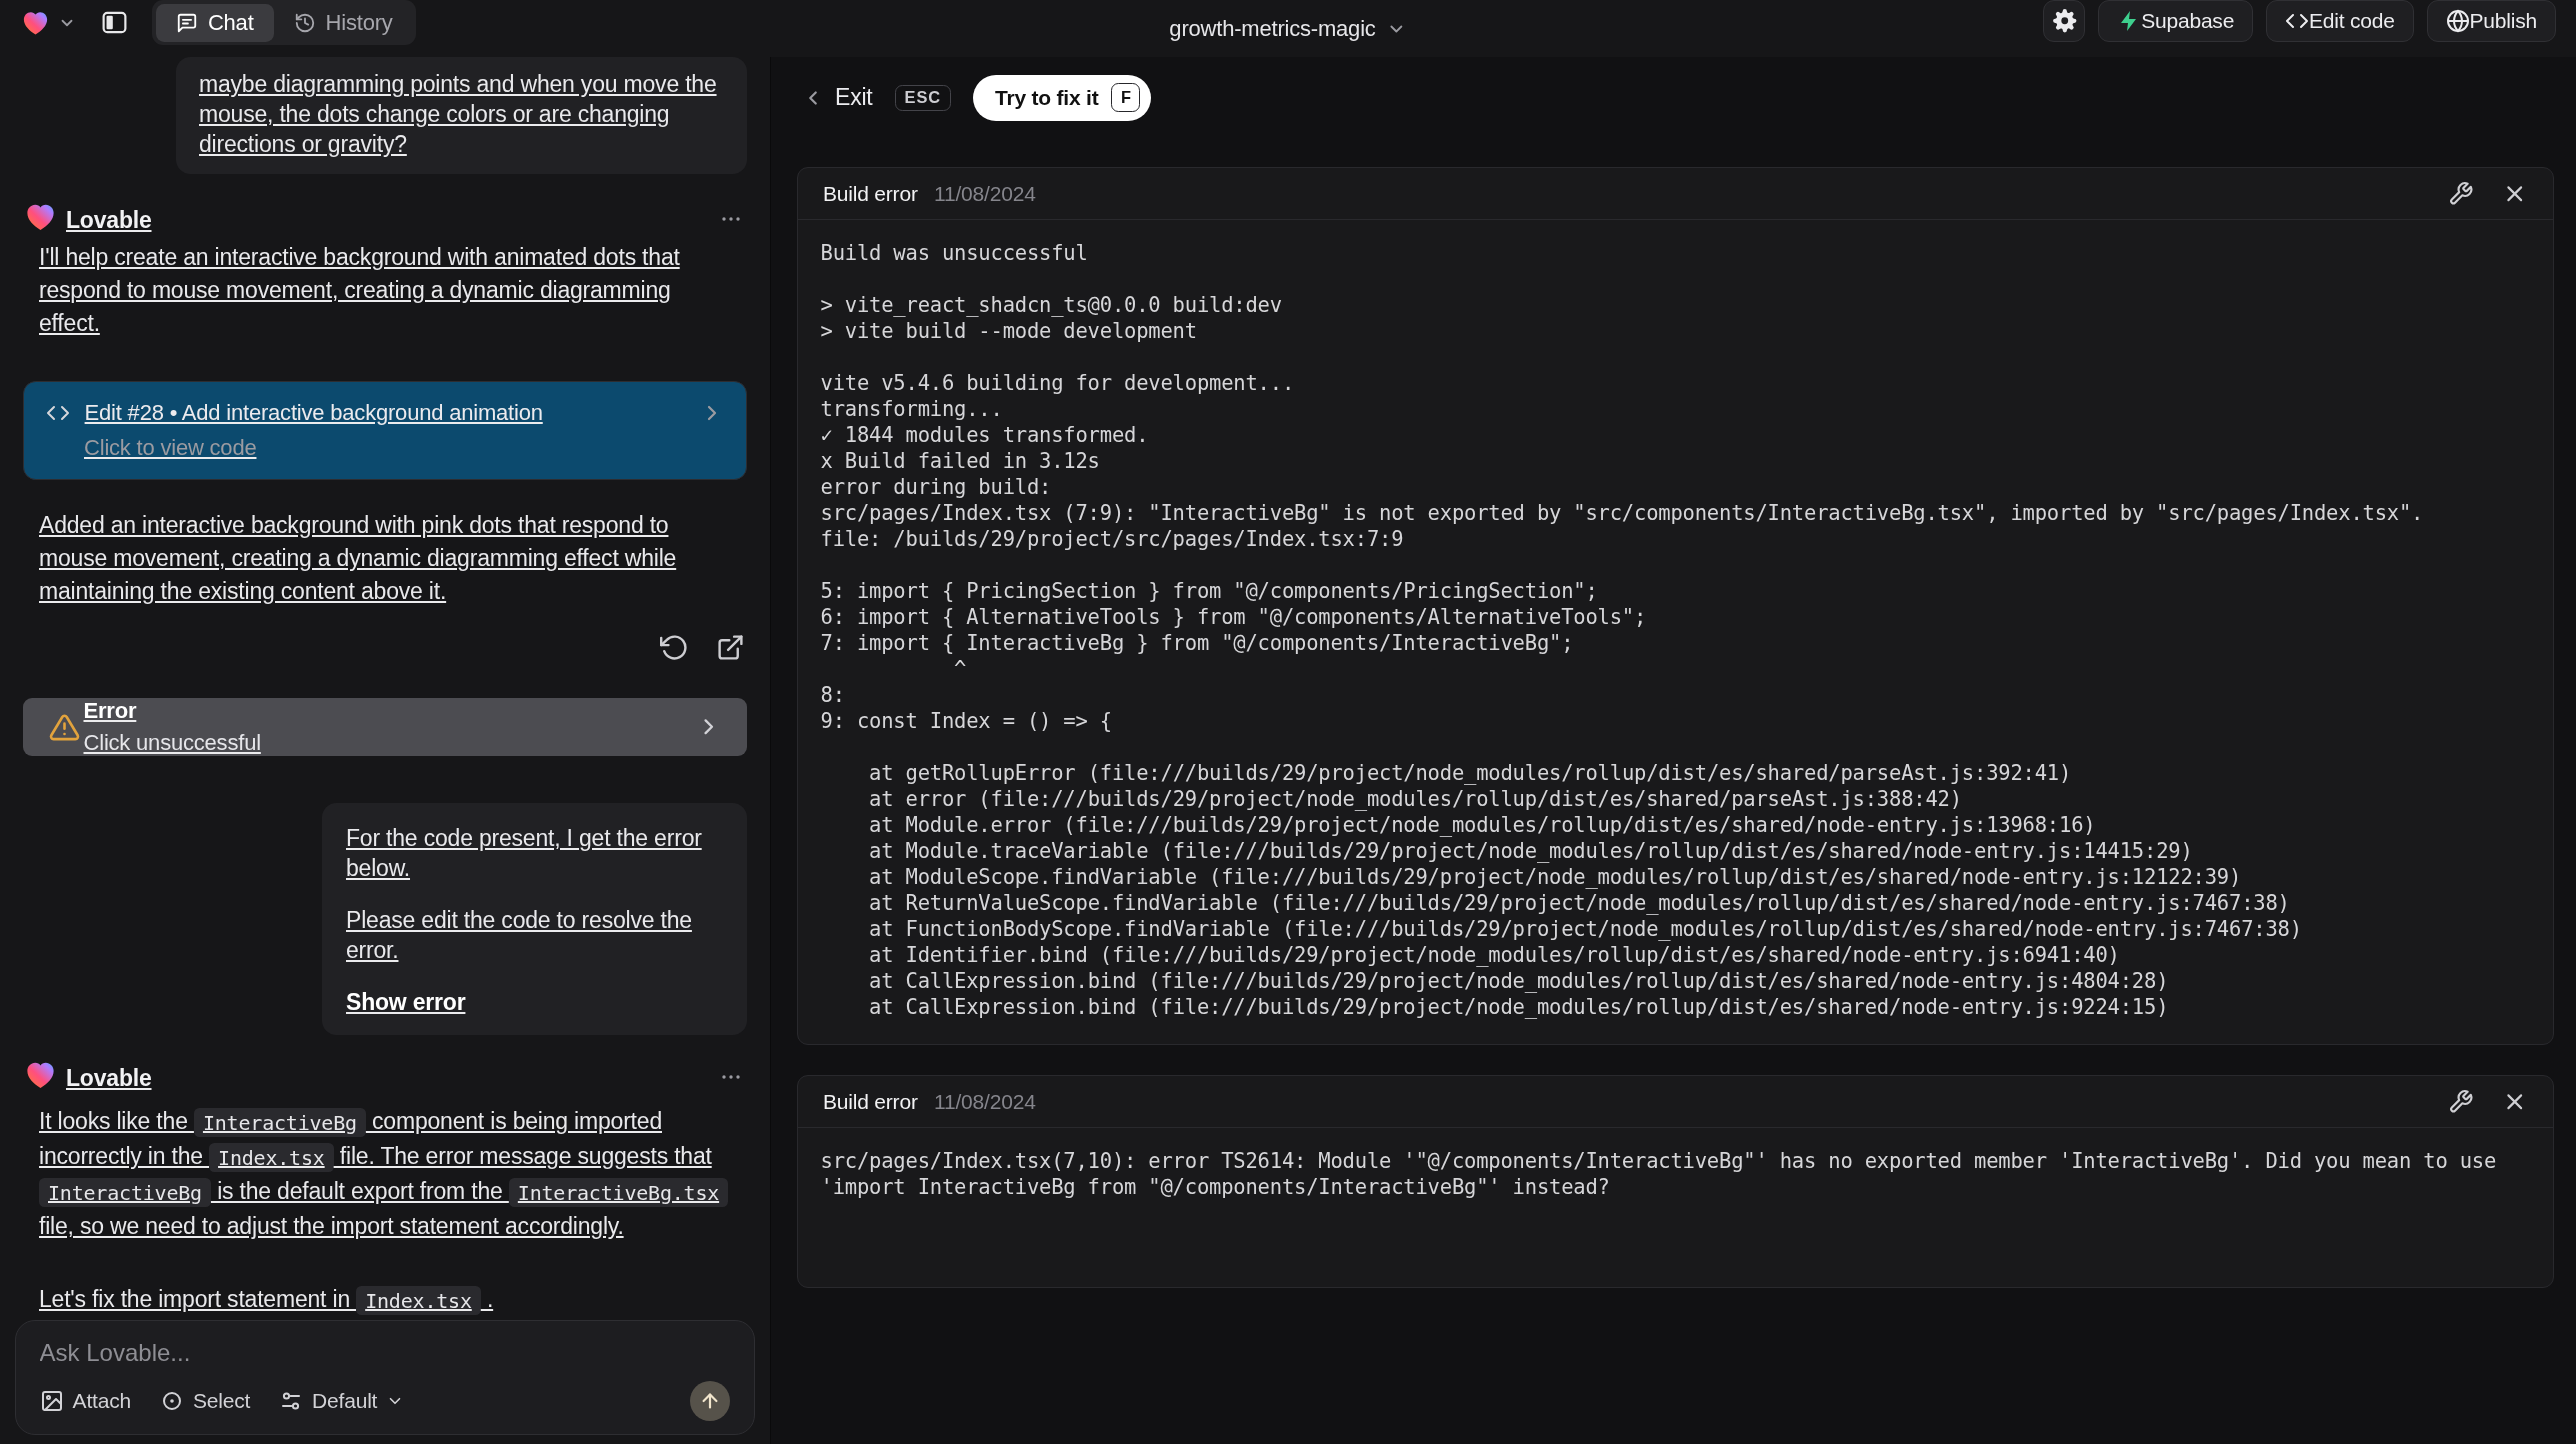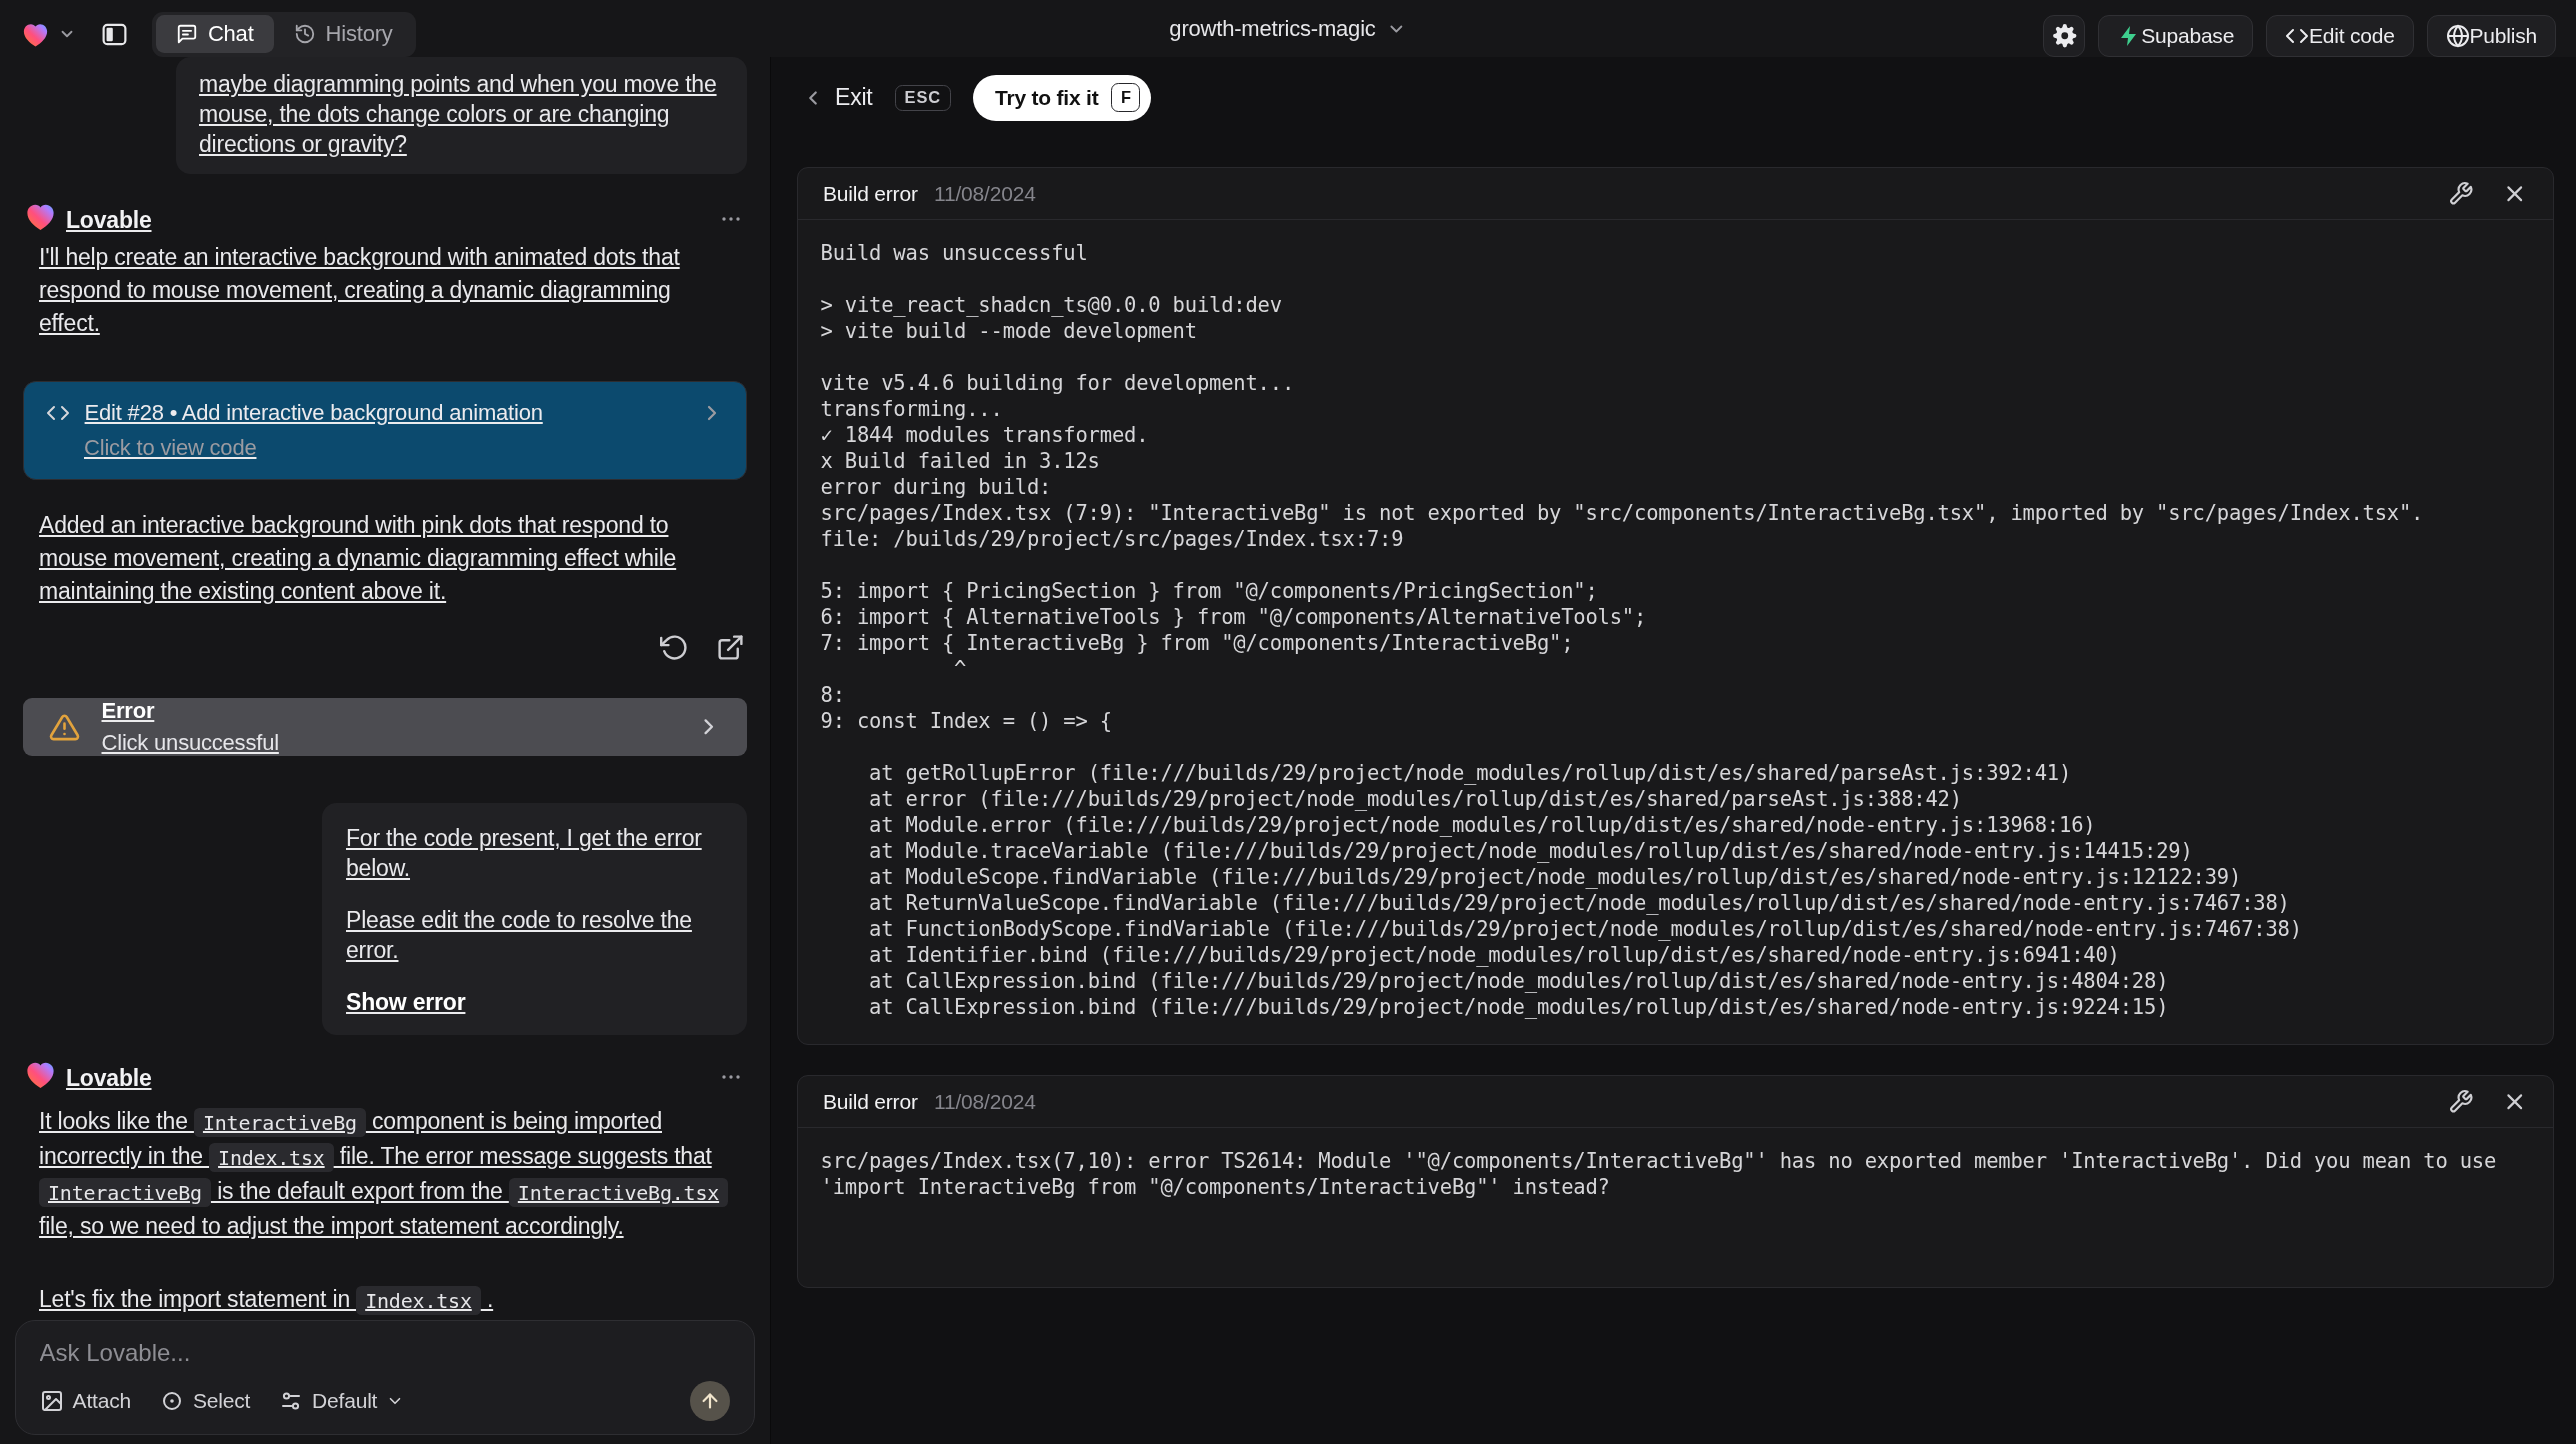--- a/index.html
+++ b/index.html
@@ -2,21 +2,21 @@
 <html style="font-size:14.6px"><head>
 <meta charset="utf-8">
 <style>
   * { box-sizing: border-box; }
   html,body { margin:0; padding:0; background:#0c0c0d; }
   .app { position:relative; width:2576px; height:1445px; background:#111113; overflow:hidden;
          font-family:"Liberation Sans", sans-serif; color:#ececee; letter-spacing:-0.2px; }
   svg { display:block; }
 
   
-  .topbar { height:57px; background:#161618; display:flex; align-items:flex-end; padding:0 20px; position:relative; }
+  .topbar { height:57px; background:#161618; display:flex; align-items:flex-start; padding:0 20px; position:relative; }
   .tb-left { display:flex; align-items:center; gap:18px; }
   .logo-cluster { display:flex; align-items:center; gap:7.3px; cursor:pointer; }
   .heart { width:31px; height:31px; }
   .chev-sm { color:#9a9aa0; }
   .panel-toggle { color:#e8e8ea; padding:5.5px; }
   .segmented { display:flex; background:#232326; border-radius:11px; padding:3.6px; }
   .seg-tab { display:flex; align-items:center; gap:10px; padding:0 20px; height:38px; border-radius:8.2px;
              font-size:22px; color:#a6a6ac; cursor:pointer; }
   .seg-tab.active { background:#3b3b3f; color:#ffffff; }
   .tb-center { position:absolute; left:50%; top:50%; transform:translate(-50%,-50%);
@@ -60,21 +60,21 @@
   .edit-card.e29 { margin-top:27px; }
   .ec-row1 { display:flex; align-items:center; gap:14.6px; font-size:22px; color:#ecebee; }
   .ec-code-icon { color:#d6d6da; }
   .ec-chev { margin-left:auto; color:#9b9ba1; }
   .ec-sub { margin:9px 0 0 38px; font-size:22px; color:#9b9ba1; }
 
   .actions-row { display:flex; justify-content:flex-end; gap:24px; margin-top:7.3px; color:#cdcdd1; }
   .actions-row .act { cursor:pointer; padding:1.8px; }
 
   .err-card { margin-top:34px; background:#4c4c51; border-radius:9px; height:94px; display:flex;
-              align-items:center; padding:0 25.5px; gap:22px; cursor:pointer; }
+              align-items:center; padding:0 25.5px; gap:4px; cursor:pointer; }
   .warn-icon { color:#e2a33d; }
   .err-t1 { font-size:22px; font-weight:600; color:#ffffff; }
   .err-t2 { font-size:22px; color:#e6e6ea; margin-top:6.4px; }
   .err-chev { margin-left:auto; color:#d2d2d7; }
 
   
   .composer { margin:2.7px 14.6px 10px; height:115px; background:#1d1d20; border:0.9px solid #2e2e32;
               border-radius:20px; padding:18px 24px 12.8px; display:flex; flex-direction:column; }
   .composer textarea { background:transparent; border:none; outline:none; resize:none; padding:0; flex:1;
               font-family:"Liberation Sans", sans-serif; font-size:24px; color:#e9e9ec; }

